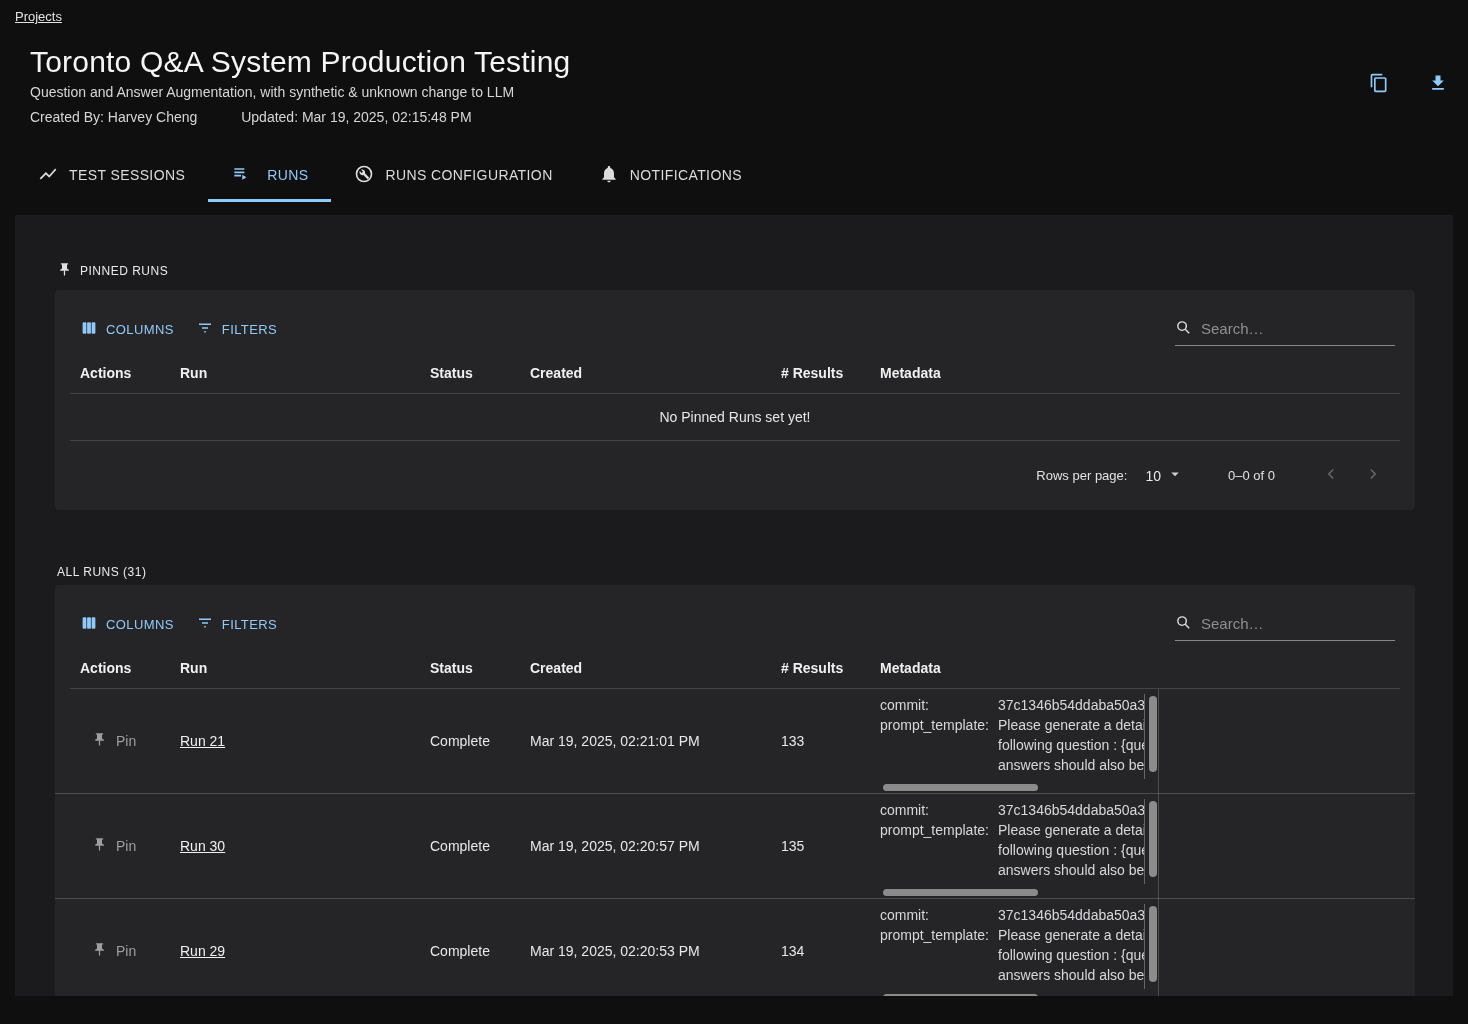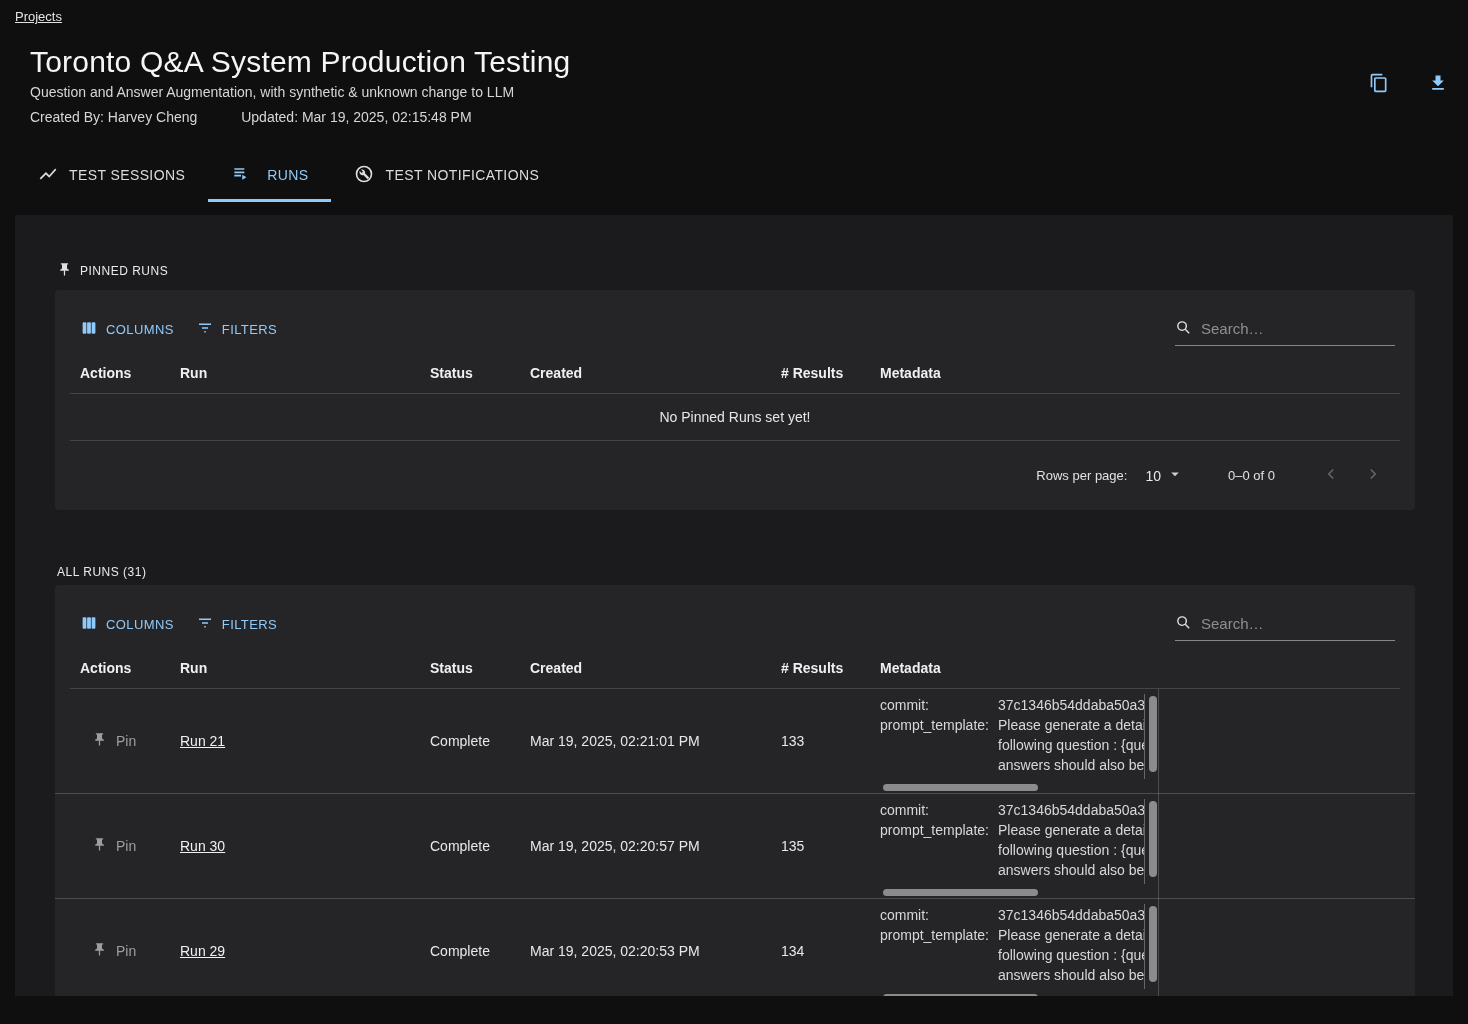--- a/index.html
+++ b/index.html
@@ -184,21 +184,27 @@
           </svg></span>
       <span>RUNS</span>
     </div>
     <div class="tab">
       <span><svg viewBox="0 0 24 24">
             <circle cx="12" cy="12" r="9" fill="none" stroke="#dcdcdc" stroke-width="2"></circle>
             <g transform="translate(6.1 6.1) scale(0.52)">
               <path d="M22.7 19l-9.1-9.1c.9-2.3.4-5-1.5-6.9-2-2-5-2.4-7.4-1.3L9 6 6 9 1.6 4.7C.4 7.1.9 10.1 2.9 12.1c1.9 1.9 4.6 2.4 6.9 1.5l9.1 9.1c.4.4 1 .4 1.4 0l2.3-2.3c.5-.4.5-1.1.1-1.4z"></path>
             </g>
           </svg></span>
-      <span>TEST NOTIFICATIONS</span>
+      <span>RUNS CONFIGURATION</span>
+    </div>
+    <div class="tab">
+      <span><svg viewBox="0 0 24 24">
+            <path d="M12 22c1.1 0 2-.9 2-2h-4c0 1.1.89 2 2 2zm6-6v-5c0-3.07-1.64-5.64-4.5-6.32V4c0-.83-.67-1.5-1.5-1.5s-1.5.67-1.5 1.5v.68C7.63 5.36 6 7.92 6 11v5l-2 2v1h16v-1l-2-2z"></path>
+          </svg></span>
+      <span>NOTIFICATIONS</span>
     </div>
   </div>
 
   
   <div class="panel">
 
     <div class="section-label first">
       <span><svg viewBox="0 0 24 24">
             <path d="M16 9V4h1c.55 0 1-.45 1-1s-.45-1-1-1H7c-.55 0-1 .45-1 1s.45 1 1 1h1v5c0 1.66-1.34 3-3 3v2h5.97v7l1 1 1-1v-7H19v-2c-1.66 0-3-1.34-3-3z"></path>
           </svg></span>

